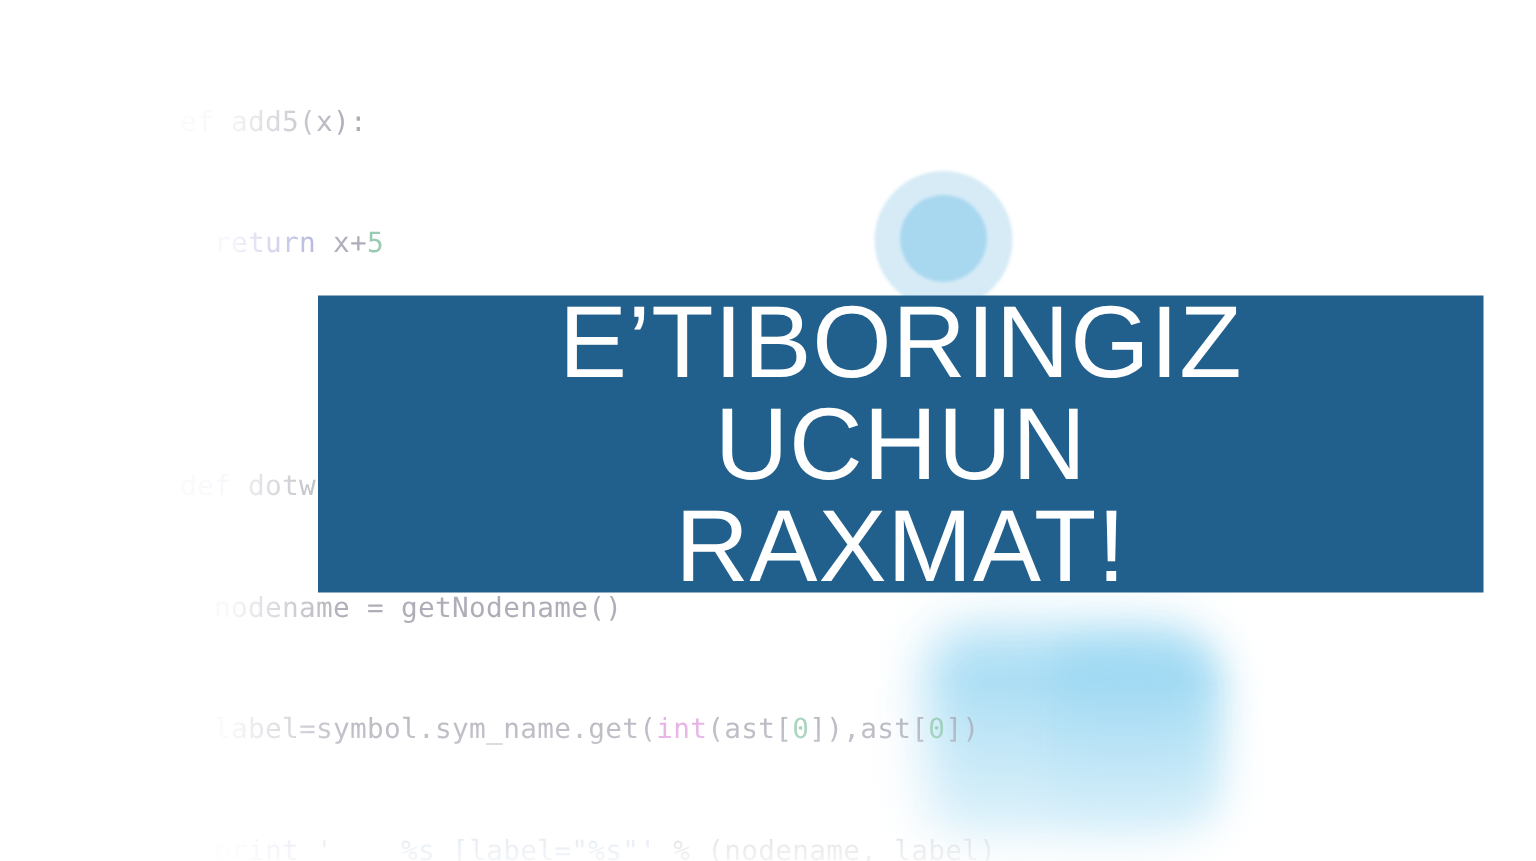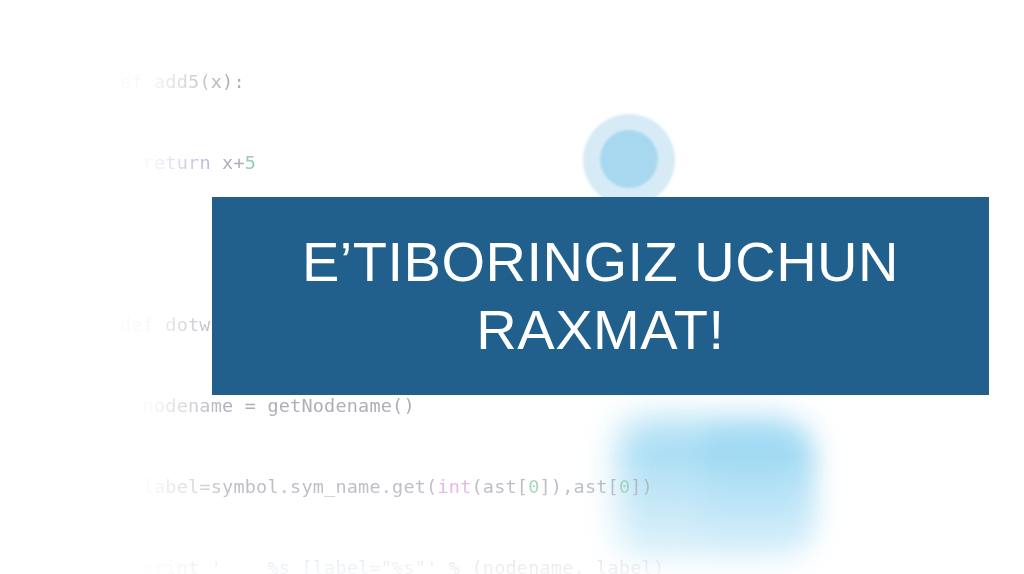--- a/index.html
+++ b/index.html
@@ -121,21 +121,21 @@
     background: #21608d;
     display: flex;
     align-items: center;
     justify-content: center;
     box-sizing: border-box;
     padding: 0 28px;
   }
   #banner-text {
     color: #ffffff;
     font-family: "Liberation Sans", sans-serif;
-    font-size: 56px;
+    font-size: 68px;
     font-weight: 400;
     line-height: 68px;
     text-align: center;
     letter-spacing: 0.5px;
     white-space: pre-line;
   }
 </style>
 </head>
 <body>
 

